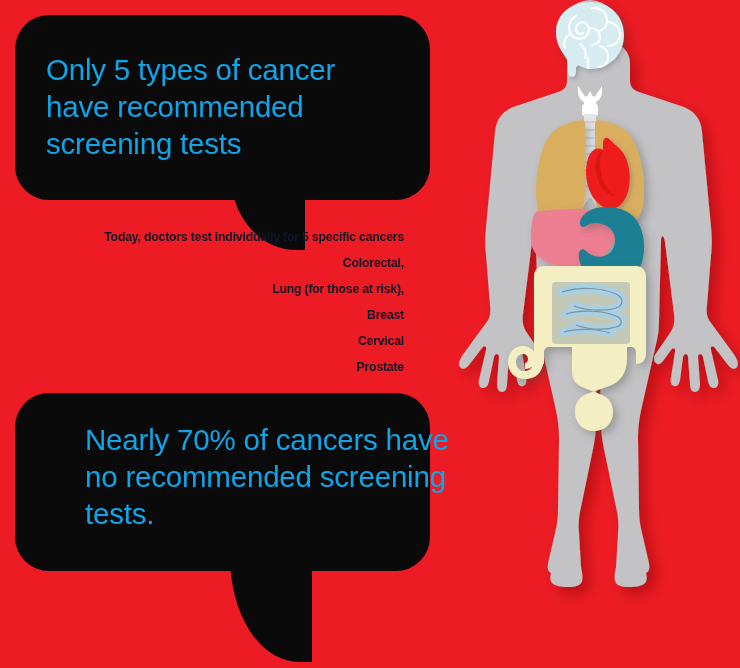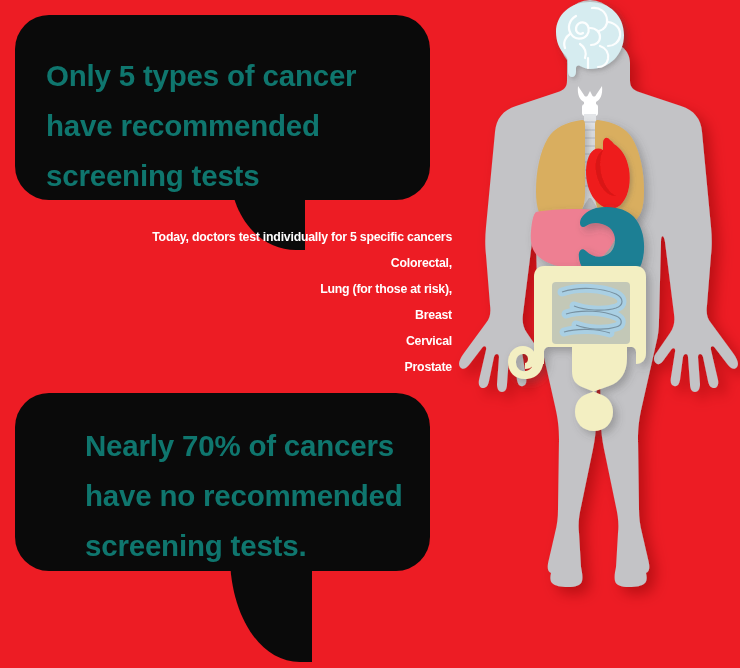--- a/index.html
+++ b/index.html
@@ -13,44 +13,43 @@
 
   
   .bubble{
     position:absolute;
     background:#0A0A0A;
     border-radius:34px;
     box-sizing:border-box;
   }
   .bubble .txt{
     position:absolute;
-    color:#0f766e;
-    font-weight:700;
+    color:#0ea5e9;
+    font-weight:400;
     font-size:29.5px;
-    line-height:50px;
+    line-height:37px;
     letter-spacing:-0.2px;
     white-space:pre-line;
   }
   #bubble-one{left:15px;top:15px;width:415px;height:185px;}
   #bubble-one .txt{left:31px;top:36px;width:360px;}
   #bubble-two{left:15px;top:393px;width:415px;height:178px;}
   #bubble-two .txt{left:31px;top:28px;width:372px;margin-left:39px;}
 
   
   .tail{position:absolute;width:0;height:0;overflow:visible;}
   .tail svg{display:block;overflow:visible;}
 
   
   .list-block{
     position:absolute;
     left:0;top:224px;width:404px;
     text-align:right;
-    color:#ffffff;
+    color:#0f172a;
     z-index:5;
-    padding-left:48px;
   }
   .list-block .lead{
     font-size:13.4px;
     font-weight:700;
     line-height:26px;
     letter-spacing:-0.25px;
     transform:scaleX(0.92);
     transform-origin:right center;
     white-space:nowrap;
   }

